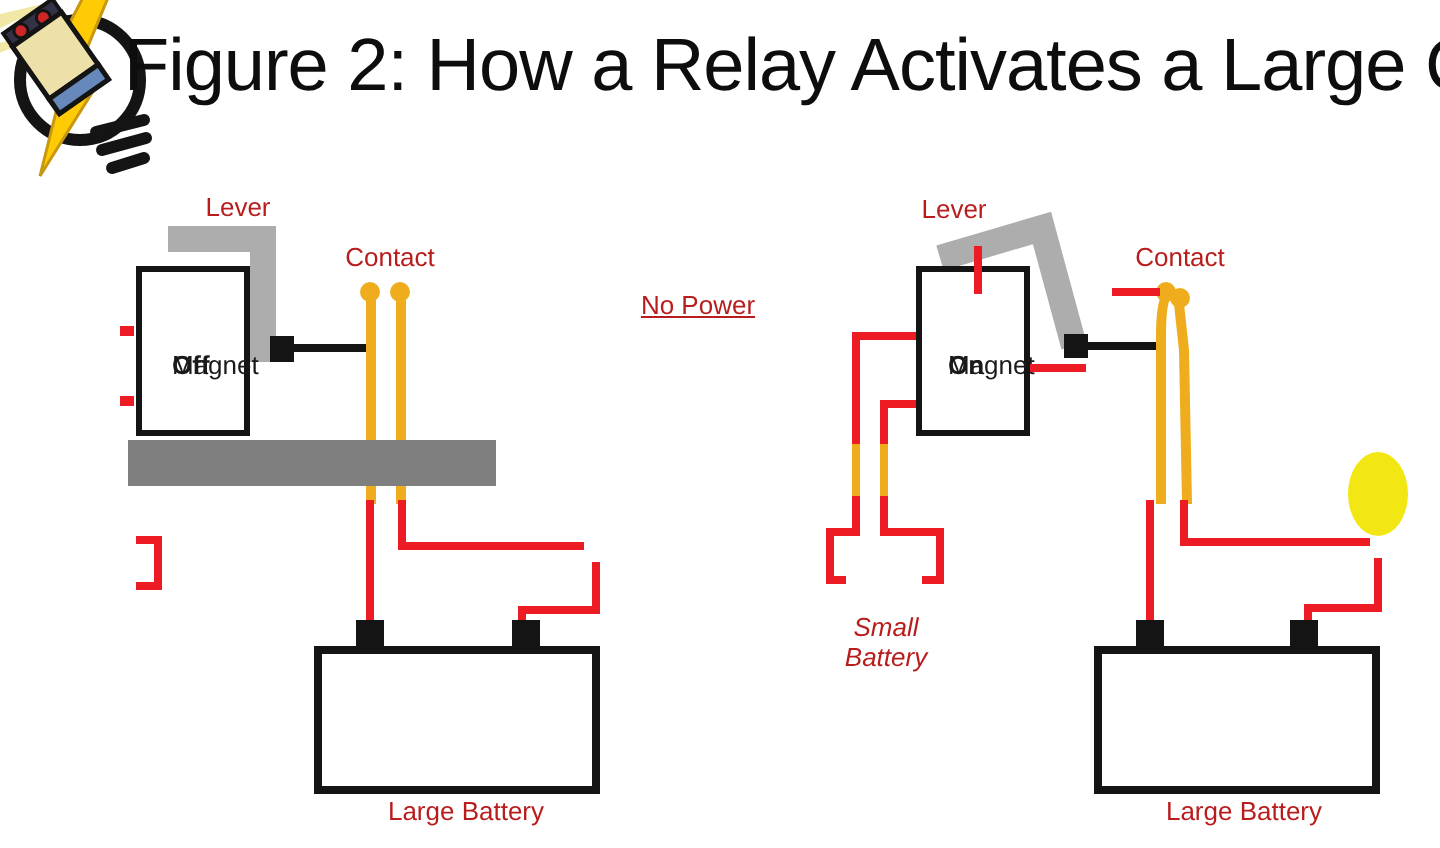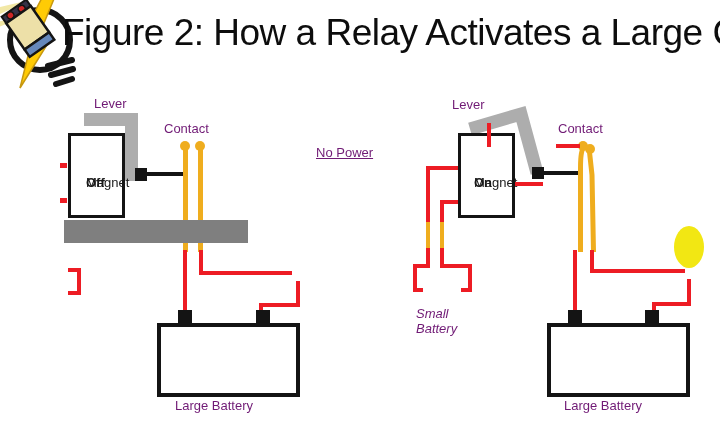--- a/index.html
+++ b/index.html
@@ -7,22 +7,22 @@
     position:relative;width:720px;height:424px;background:#ffffff;
     overflow:hidden;font-family:"Liberation Sans", sans-serif;color:#1a1a1a;
   }
   .abs{position:absolute;}
   .seg{position:absolute;}
   .red{background:#ED1C24;}
   .yellow{background:#EFAD1E;}
   .blk{background:#141414;}
   .grayB{background:#7F7F7F;}
   .label{
-    position:absolute;font-size:13px;line-height:15px;color:#701a75;
-    white-space:nowrap;
+    position:absolute;font-size:13px;line-height:15px;color:#b91c1c;
+    text-align:center;white-space:nowrap;
   }
   .label.wrap{white-space:normal;}
   .title{
     position:absolute;left:62px;top:12px;font-size:37px;line-height:42px;
     color:#0d0d0d;white-space:nowrap;letter-spacing:-0.5px;
   }
   .magnet-box{
     position:absolute;width:57px;height:85px;background:#fff;
     border:3px solid #141414;box-sizing:border-box;
   }

